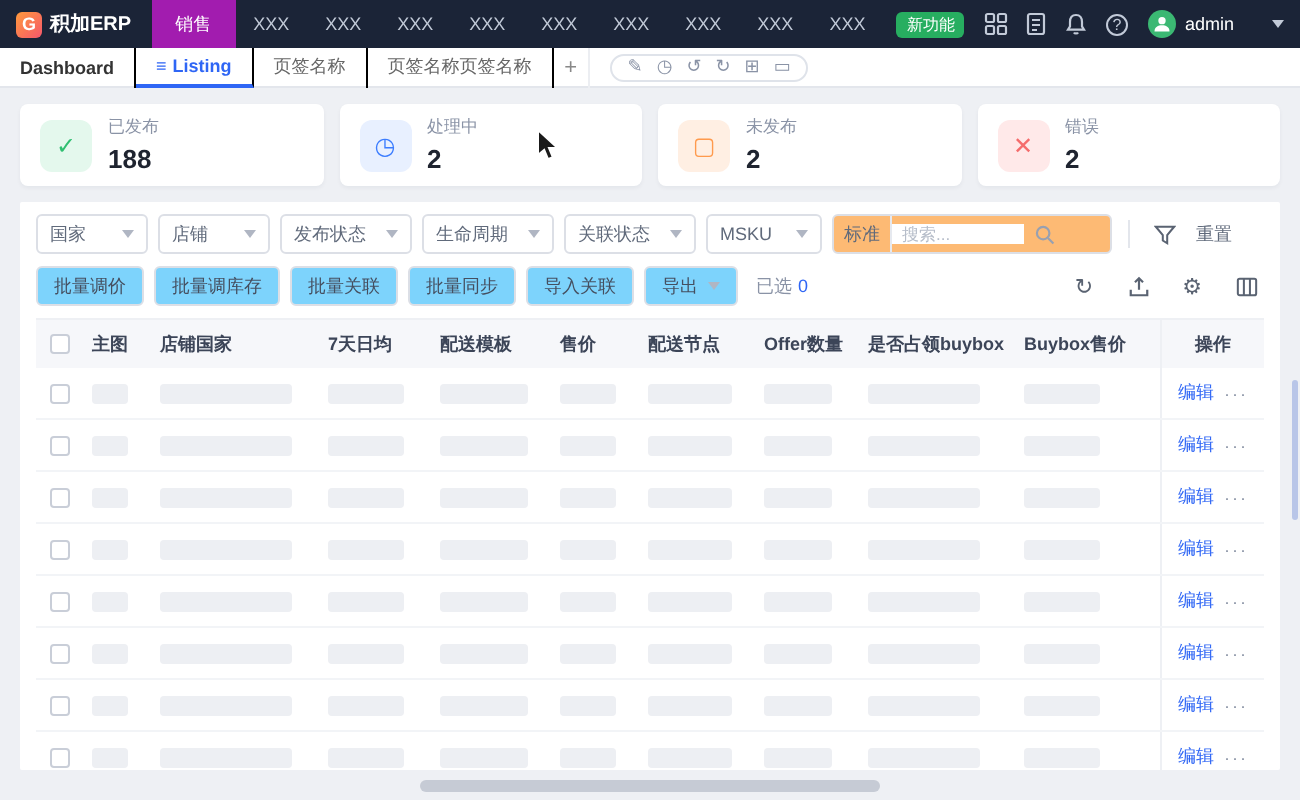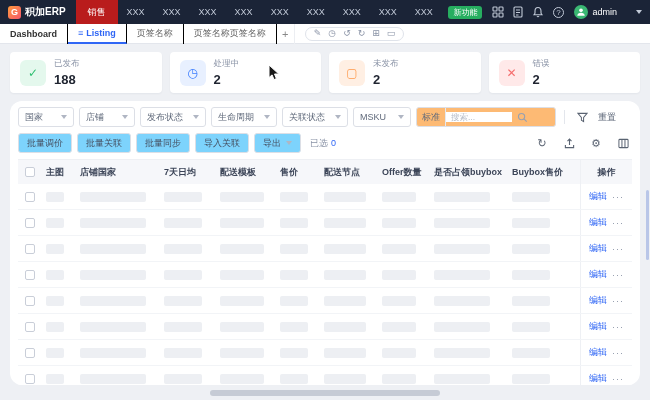--- a/index.html
+++ b/index.html
@@ -5,21 +5,21 @@
   * { margin:0; padding:0; box-sizing:border-box; }
   html,body { width:650px; height:400px; overflow:hidden; }
   body { font-family:"Liberation Sans","DejaVu Sans",sans-serif; background:#eef0f4; position:relative; font-size:9px; color:#333; }
 
   
   .topbar { height:24px; background:#1b2437; display:flex; align-items:center; color:#c2cad8; }
   .logo { display:flex; align-items:center; gap:4px; margin:0 10px 0 8px; }
   .logo-mark { width:13px; height:13px; border-radius:3px; background:linear-gradient(135deg,#ff9a3c,#f5576c); color:#fff; font-size:9px; font-weight:bold; display:flex; align-items:center; justify-content:center; }
   .logo-text { color:#fff; font-weight:bold; font-size:10px; }
   .nav-item { padding:0 9px; height:24px; display:flex; align-items:center; cursor:default; white-space:nowrap; }
-  .nav-item.active { background:#b91c1c; color:#fff; padding:0 12px; }
+  .nav-item.active { background:#a21caf; color:#fff; padding:0 12px; }
   .tb-spacer { flex:1; }
   .tb-badge { background:#27ae60; color:#fff; font-size:8px; padding:1px 5px; border-radius:3px; margin-right:6px; white-space:nowrap; }
   .tb-icon { width:16px; height:16px; display:flex; align-items:center; justify-content:center; margin:0 2px; }
   .help-circle { width:11px; height:11px; border:1px solid #c2cad8; border-radius:50%; font-size:8px; display:flex; align-items:center; justify-content:center; }
   .avatar { width:14px; height:14px; border-radius:50%; background:#3bb873; display:flex; align-items:center; justify-content:center; margin:0 4px 0 6px; }
   .username { color:#fff; margin-right:16px; }
   .caret { width:0; height:0; border-left:3px solid transparent; border-right:3px solid transparent; border-top:4px solid #c2cad8; margin:0 8px 0 3px; }
 
   
   .tabbar { height:20px; background:#fff; border-bottom:1px solid #e3e6ec; display:flex; align-items:center; color:#666; }
@@ -35,21 +35,21 @@
   .card { flex:1; background:#fff; border-radius:4px; padding:6px 10px; display:flex; align-items:center; gap:8px; box-shadow:0 1px 2px rgba(20,30,60,.05); }
   .card-icon { width:26px; height:26px; border-radius:6px; display:flex; align-items:center; justify-content:center; font-size:12px; font-weight:bold; }
   .ci-green  { background:#e4f8ed; color:#2fbf71; }
   .ci-blue   { background:#e8f0ff; color:#3c7dff; }
   .ci-orange { background:#ffefe3; color:#ff9a4d; }
   .ci-red    { background:#ffe9e9; color:#f56c6c; }
   .card-label { font-size:8.5px; color:#8a93a6; margin-bottom:2px; }
   .card-value { font-size:13px; font-weight:bold; color:#1f2430; }
 
   
-  .panel { background:#fff; margin:8px 10px 0; border-radius:12px; padding:6px 8px 0; height:284px; position:relative; overflow:hidden; }
+  .panel { background:#fff; margin:8px 10px 0; border-radius:1px; padding:6px 8px 0; height:284px; position:relative; overflow:hidden; }
 
   .filter-row { display:flex; align-items:center; gap:5px; margin-bottom:6px; }
   .select { height:20px; border:1px solid #dcdfe6; border-radius:3px; background:#fff; display:flex; align-items:center; justify-content:space-between; padding:0 6px; color:#606a7b; }
   .select .tri { width:0; height:0; border-left:3px solid transparent; border-right:3px solid transparent; border-top:4px solid #b0b6c3; margin-left:6px; }
   .w56{width:56px;} .w58{width:58px;} .w66{width:66px;font-family:Liberation Mono, monospace;}
   .search-group { height:20px; border:1px solid #dcdfe6; border-radius:3px; background:#fdba74; display:flex; align-items:center; width:140px; }
   .search-type { display:flex; align-items:center; padding:0 5px; height:100%; border-right:1px solid #e6e9ef; color:#606a7b; }
   .search-input { border:none; outline:none; width:66px; font-size:8.5px; padding:0 5px; color:#333; font-family:inherit; }
   .search-input::placeholder { color:#b6bdc9; }
   .search-btn { width:20px; display:flex; align-items:center; justify-content:center; }
@@ -234,20 +234,21 @@
     <span class="funnel-btn">
       <svg width="11" height="11" viewBox="0 0 12 12" fill="none" stroke="#5a6372" stroke-width="1.1">
         <path d="M1 1.5 L11 1.5 L7.2 6 L7.2 10.5 L4.8 9 L4.8 6 Z"></path>
       </svg>
     </span>
     <span class="reset-link">重置</span>
   </div>
 
   <div class="action-row">
     <div class="btn">批量调价</div>
+    <div class="btn">批量调库存</div>
     <div class="btn">批量关联</div>
     <div class="btn">批量同步</div>
     <div class="btn">导入关联</div>
     <div class="btn">
         <span>导出</span>
         <span class="tri"></span>
       </div>
     <span class="selected-text"><span>已选</span><span class="selected-count">0</span></span>
     <span class="ar-spacer"></span>
     <span class="icon-btn">↻</span>

